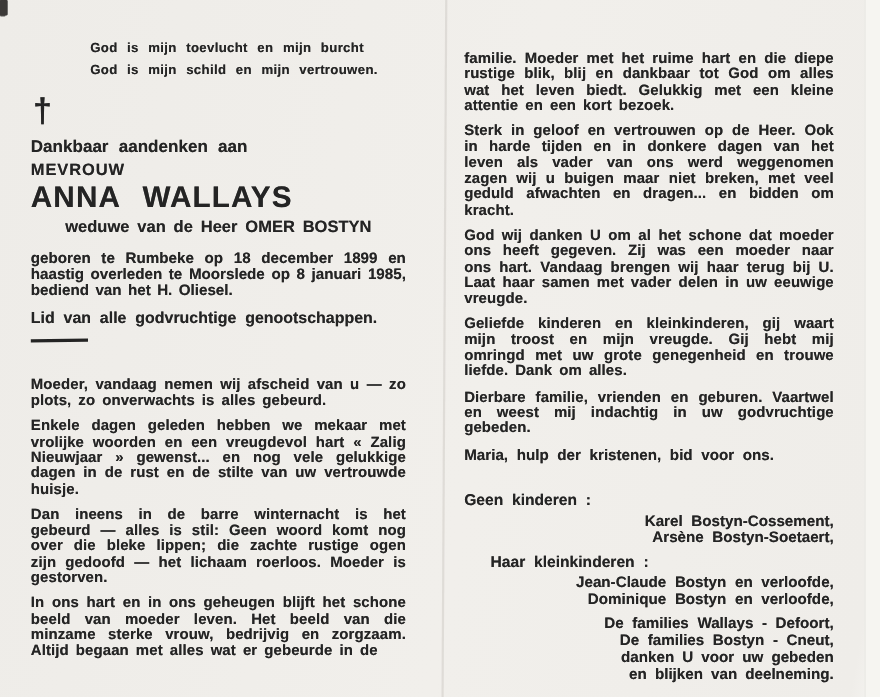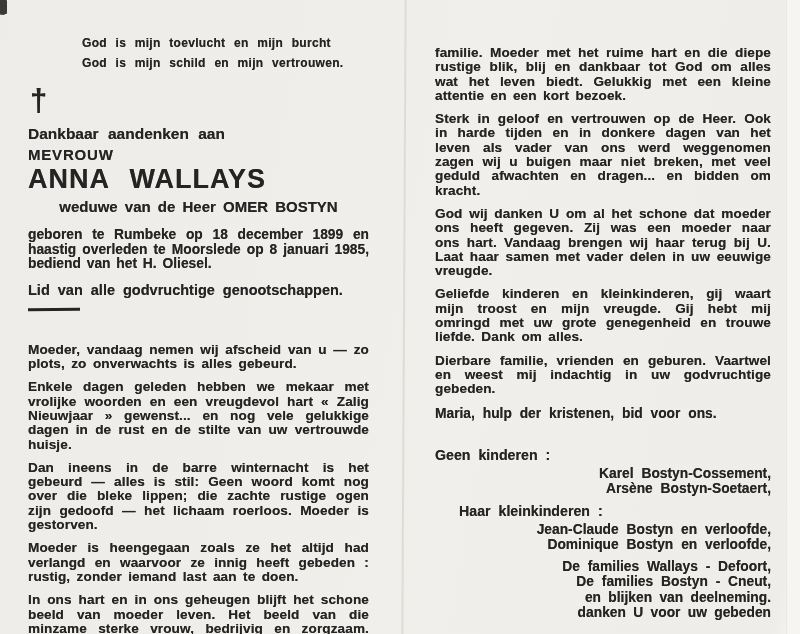--- a/index.html
+++ b/index.html
@@ -23,21 +23,21 @@
     background:#f6f5f1; border-left:1px solid rgba(0,0,0,0.05);
   }
   .smudge { position:absolute; background:#3c3a38; filter:blur(0.6px); border-radius:1px; }
   .smudge.s1 { left:0; top:8;  width:7px; height:14px; }
   .smudge.s2 { left:0; top:62; width:5px; height:15px; opacity:.85; }
   .smudge.s3 { left:0; top:140;width:4px; height:10px; opacity:.5; }
   .smudge.s4 { left:0; top:214;width:4px; height:13px; opacity:.45; }
 
   .col { position:absolute; top:0; }
   .col-left  { left:28px;  width:341px; }
-  .col-right { left:435px; width:336px; }
+  .col-right { left:422px; width:336px; }
 
   
   .scan div, .scan p { font-weight:700; text-shadow:0 0 .5px rgba(36,36,36,.65); }
 
   .epigraph { margin:33px 0 0 54px; font-size:12px; line-height:20px; word-spacing:5px; letter-spacing:.3px; }
   .cross    { margin:13px 0 0 2px; font-size:31px; line-height:30px; }
   .intro    { margin-top:9px;  font-size:15.5px; word-spacing:5px; }
   .honorific{ margin-top:3px;  font-size:15px; letter-spacing:.8px; }
   .name     { margin-top:1px;  font-size:27px; letter-spacing:1px; word-spacing:12px; }
   .widow    { margin-top:3px;  font-size:15px; word-spacing:3px;text-align:center; }
@@ -79,21 +79,20 @@
     <div class="intro">Dankbaar aandenken aan</div>
     <div class="honorific">MEVROUW</div>
     <div class="name">ANNA WALLAYS</div>
     <div class="widow">weduwe van de Heer OMER BOSTYN</div>
     <div class="vitals">geboren te Rumbeke op 18 december 1899 en haastig overleden te Moorslede op 8 januari 1985, bediend van het H. Oliesel.</div>
     <div class="membership">Lid van alle godvruchtige genootschappen.</div>
     <div class="rule"></div>
     <p class="body first">Moeder, vandaag nemen wij afscheid van u — zo plots, zo onverwachts is alles gebeurd.</p>
     <p class="body">Enkele dagen geleden hebben we mekaar met vrolijke woorden en een vreugdevol hart « Zalig Nieuwjaar » gewenst... en nog vele gelukkige dagen in de rust en de stilte van uw vertrouwde huisje.</p>
     <p class="body">Dan ineens in de barre winternacht is het gebeurd — alles is stil: Geen woord komt nog over die bleke lippen; die zachte rustige ogen zijn gedoofd — het lichaam roerloos. Moeder is gestorven.</p>
-    <p class="body">Moeder is heengegaan zoals ze het altijd had verlangd en waarvoor ze innig heeft gebeden : rustig, zonder iemand last aan te doen.</p>
     <p class="body">In ons hart en in ons geheugen blijft het schone beeld van moeder leven. Het beeld van die minzame sterke vrouw, bedrijvig en zorgzaam. Altijd begaan met alles wat er gebeurde in de</p>
   </div>
 
   <div class="col col-right">
     <p class="body first">familie. Moeder met het ruime hart en die diepe rustige blik, blij en dankbaar tot God om alles wat het leven biedt. Gelukkig met een kleine attentie en een kort bezoek.</p>
     <p class="body">Sterk in geloof en vertrouwen op de Heer. Ook in harde tijden en in donkere dagen van het leven als vader van ons werd weggenomen zagen wij u buigen maar niet breken, met veel geduld afwachten en dragen... en bidden om kracht.</p>
     <p class="body">God wij danken U om al het schone dat moeder ons heeft gegeven. Zij was een moeder naar ons hart. Vandaag brengen wij haar terug bij U. Laat haar samen met vader delen in uw eeuwige vreugde.</p>
     <p class="body">Geliefde kinderen en kleinkinderen, gij waart mijn troost en mijn vreugde. Gij hebt mij omringd met uw grote genegenheid en trouwe liefde. Dank om alles.</p>
     <p class="body">Dierbare familie, vrienden en geburen. Vaartwel en weest mij indachtig in uw godvruchtige gebeden.</p>
     <div class="prayer">Maria, hulp der kristenen, bid voor ons.</div>
@@ -109,18 +108,18 @@
       <div class="name-line">Jean-Claude Bostyn en verloofde,</div>
       <div class="name-line">Dominique Bostyn en verloofde,</div>
     </div>
 
     <div class="name-block families">
       <div class="name-line">De families Wallays - Defoort,</div>
       <div class="name-line">De families Bostyn - Cneut,</div>
     </div>
 
     <div class="closing">
+      <div>danken U voor uw gebeden</div>
       <div>en blijken van deelneming.</div>
-      <div>danken U voor uw gebeden</div>
     </div>
   </div>
 
 </div>
 
 </body></html>

